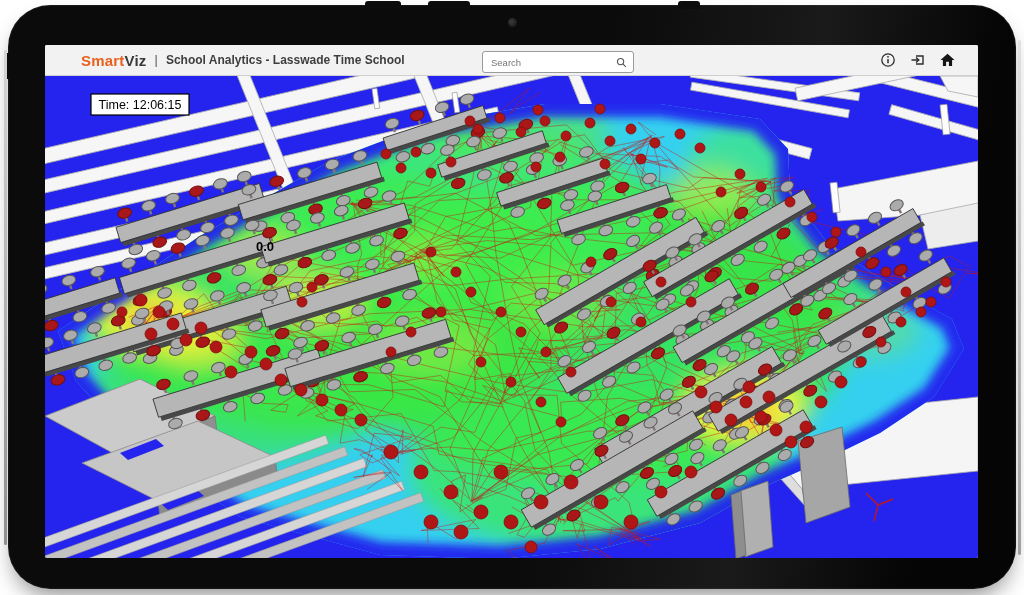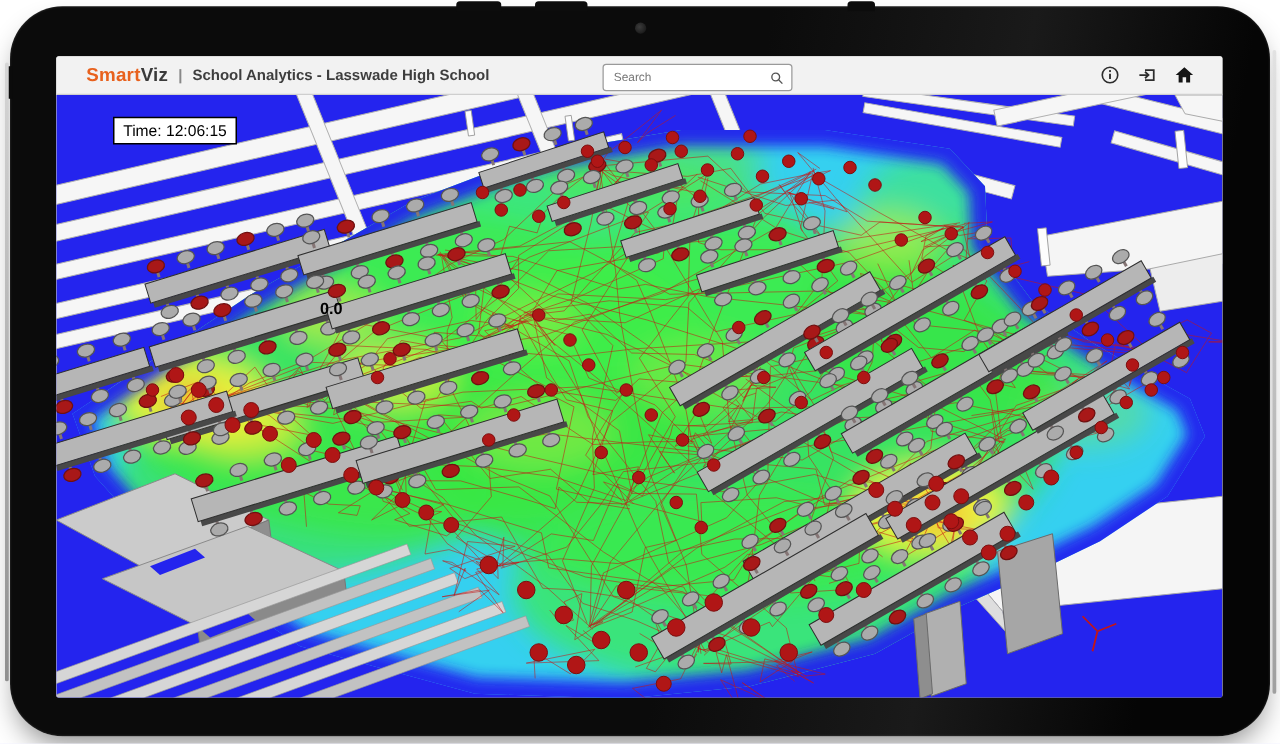--- a/index.html
+++ b/index.html
@@ -9,21 +9,21 @@
     box-shadow:0 12px 22px -6px rgba(0,0,0,.45), inset 0 0 2px rgba(255,255,255,.22);}
   .edge-l{position:absolute;left:-4px;top:45px;width:3px;height:495px;background:linear-gradient(#d6d6d6,#8f8f8f);border-radius:2px;}
   .edge-r{position:absolute;right:-5px;top:35px;width:3px;height:515px;background:linear-gradient(#e2e2e2,#9f9f9f);border-radius:2px;}
   .tbtn{position:absolute;top:-4px;height:8px;background:#0c0c0c;border-radius:3px 3px 0 0;}
   .tbtn.b1{left:357px;width:36px;} .tbtn.b2{left:420px;width:42px;} .tbtn.b3{left:670px;width:22px;}
   .sbtn{position:absolute;left:-3px;top:48px;width:5px;height:26px;background:#0b0b0b;border-radius:2px 0 0 2px;}
   .webcam{position:absolute;left:500px;top:13px;width:9px;height:9px;border-radius:50%;
     background:radial-gradient(circle at 40% 40%,#3c3c3c,#0f0f0f);}
   .screen{position:absolute;left:37px;top:40px;width:933px;height:513px;background:#fff;overflow:hidden;border-radius:2px;}
   .topbar{position:relative;height:30px;background:#f2f2f2;border-bottom:1px solid #cfcfcf;display:flex;align-items:center;}
-  .logo{margin-left:24px;font-size:15px;font-weight:bold;letter-spacing:.2px;white-space:nowrap;text-align:center;}
+  .logo{margin-left:36px;font-size:15px;font-weight:bold;letter-spacing:.2px;white-space:nowrap;text-align:center;}
   .logo .p1{color:#e8611d;} .logo .p2{color:#3a3a3a;}
   .sep{margin:0 8px;color:#888;font-size:12px;font-weight:600;}
   .ptitle{font-size:12px;font-weight:bold;color:#3e3e3e;white-space:nowrap;}
   .search{position:absolute;left:437px;top:6px;width:152px;height:17px;border:1px solid #9a9a9a;border-radius:3px;
     background:#fff;display:flex;align-items:center;padding:10px 6px;box-sizing:border-box;}
   .search input{flex:1;border:none;outline:none;background:transparent;font-size:9.5px;color:#444;
     font-family:"Liberation Sans",sans-serif;min-width:0;}
   .hicons{position:absolute;right:22px;top:0;height:30px;display:flex;align-items:center;gap:13px;}
   .icobtn{background:none;border:none;padding:0;width:17px;height:17px;display:flex;align-items:center;justify-content:center;}
   .scene-svg{display:block;width:933px;height:483px;}
@@ -38,21 +38,21 @@
     <div class="tbtn b3"></div>
     <div class="sbtn"></div>
     <div class="edge-l"></div>
     <div class="edge-r"></div>
     <div class="webcam"></div>
 
     <div class="screen">
       <div class="topbar">
         <div class="logo"><span class="p1">Smart</span><span class="p2">Viz</span></div>
         <span class="sep">|</span>
-        <div class="ptitle">School Analytics - Lasswade High School</div>
+        <div class="ptitle">School Analytics - Lasswade Time School</div>
 
         <div class="search">
           <input type="text" placeholder="Search" style="">
           <svg width="11" height="11" viewBox="0 0 12 12">
             <circle cx="5" cy="5" r="3.4" fill="none" stroke="#555" stroke-width="1.2"></circle>
             <line x1="7.7" y1="7.7" x2="10.8" y2="10.8" stroke="#555" stroke-width="1.2"></line>
           </svg>
         </div>
 
         <div class="hicons">

